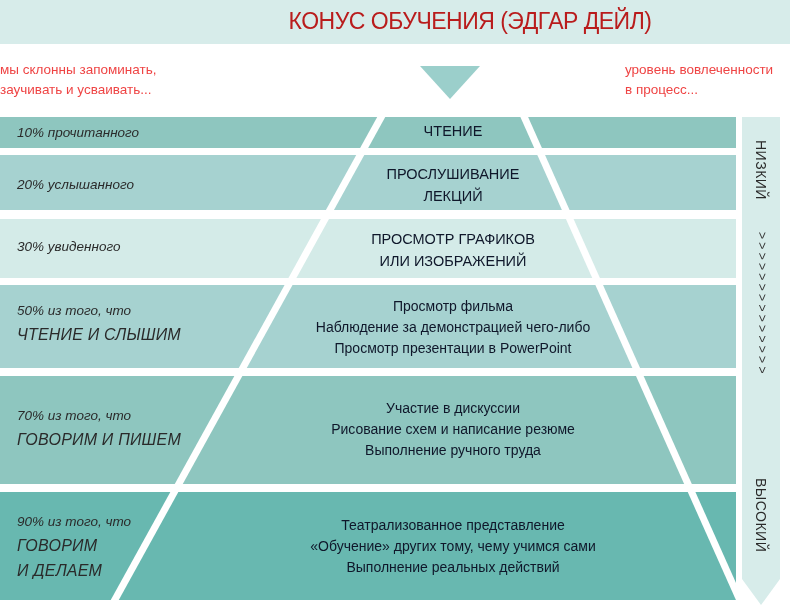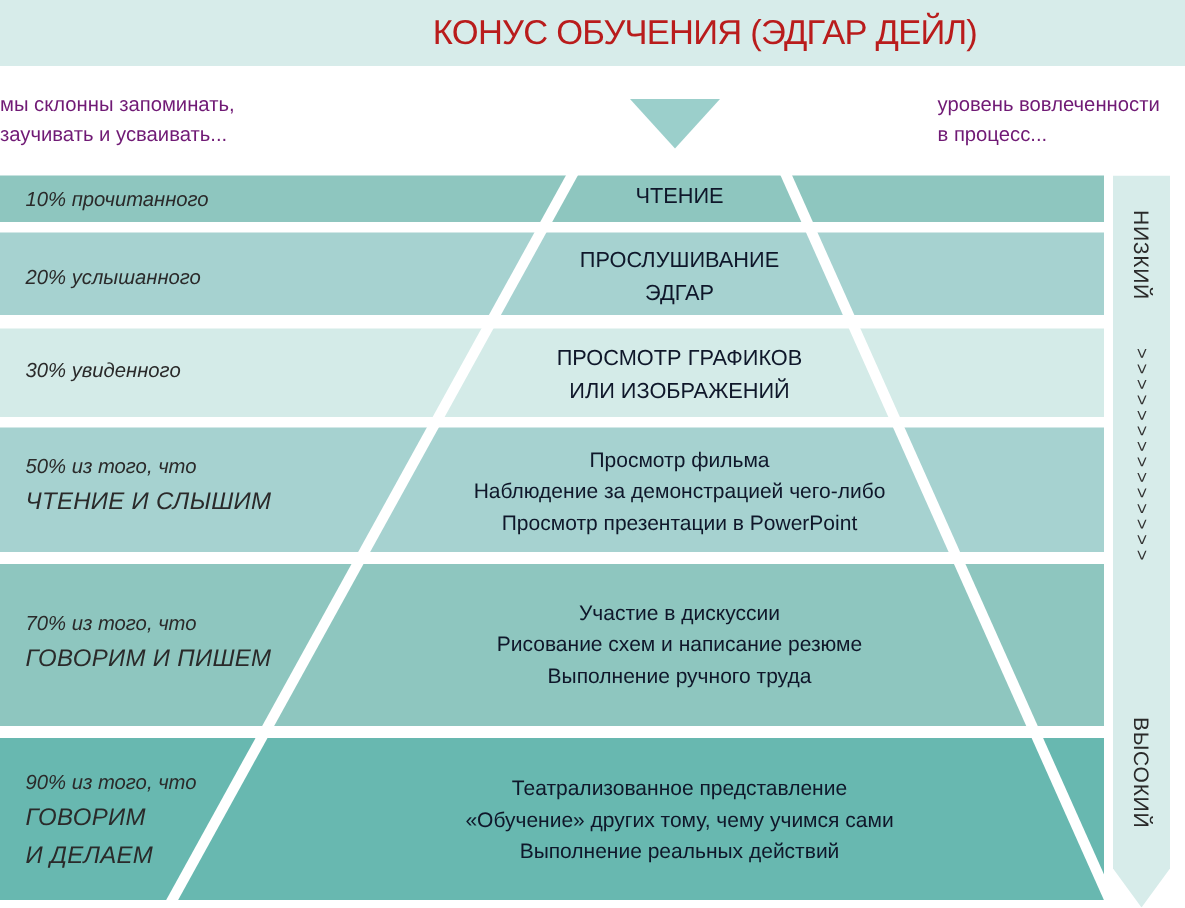--- a/index.html
+++ b/index.html
@@ -1,19 +1,19 @@
 <!DOCTYPE html>
 <html><head>
 <meta charset="utf-8">
 <style>
   html,body{margin:0;padding:0;}
   body{width:790px;height:605px;position:relative;overflow:hidden;background:#ffffff;font-family:"Liberation Sans",sans-serif;color:#222;}
   .header{position:absolute;left:0;top:0;width:790px;height:44px;background:#d7ecea;}
   .title{position:absolute;left:0;width:790px;top:8px;text-align:center;padding-left:150px;box-sizing:border-box;font-size:23px;letter-spacing:-0.5px;color:#b91c1c;}
-  .note{position:absolute;font-size:13.5px;line-height:20px;color:#701a75;}
+  .note{position:absolute;font-size:13.5px;line-height:20px;color:#ef4444;}
   .note-left{left:0;top:60px;}
   .note-right{left:625px;top:60px;}
   .down-tri{position:absolute;left:420px;top:66px;width:0;height:0;border-left:30px solid transparent;border-right:30px solid transparent;border-top:33px solid #9bcfcb;}
   .band{position:absolute;left:0;width:736px;}
   .stage-svg{position:absolute;left:0;top:0;}
   .lbl{position:absolute;left:17px;font-size:13.5px;color:#2a2a2a;font-style:italic;}
   .lbl .pct{display:block;font-size:13.5px;}
   .lbl .big{display:block;font-size:16px;letter-spacing:0.2px;margin-top:8px;}
   .center{position:absolute;text-align:center;font-size:14px;line-height:21px;color:#0f172a;}
   .center.caps{font-size:14.5px;line-height:22px;}
@@ -71,21 +71,21 @@
   <span class="pct">90% из того, что</span>
   <span class="big">ГОВОРИМ</span>
   <span class="big" style="margin-top:7px;">И ДЕЛАЕМ</span>
 </div>
 
 <div class="center caps" style="left:350px;width:206px;top:120px;">
   <div>ЧТЕНИЕ</div>
 </div>
 <div class="center caps" style="left:330px;width:246px;top:163px;">
   <div>ПРОСЛУШИВАНИЕ</div>
-  <div>ЭДГАР</div>
+  <div>ЛЕКЦИЙ</div>
 </div>
 <div class="center caps" style="left:310px;width:286px;top:228px;">
   <div>ПРОСМОТР ГРАФИКОВ</div>
   <div>ИЛИ ИЗОБРАЖЕНИЙ</div>
 </div>
 <div class="center" style="left:290px;width:326px;top:296px;">
   <div>Просмотр фильма</div>
   <div>Наблюдение за демонстрацией чего-либо</div>
   <div>Просмотр презентации в PowerPoint</div>
 </div>

